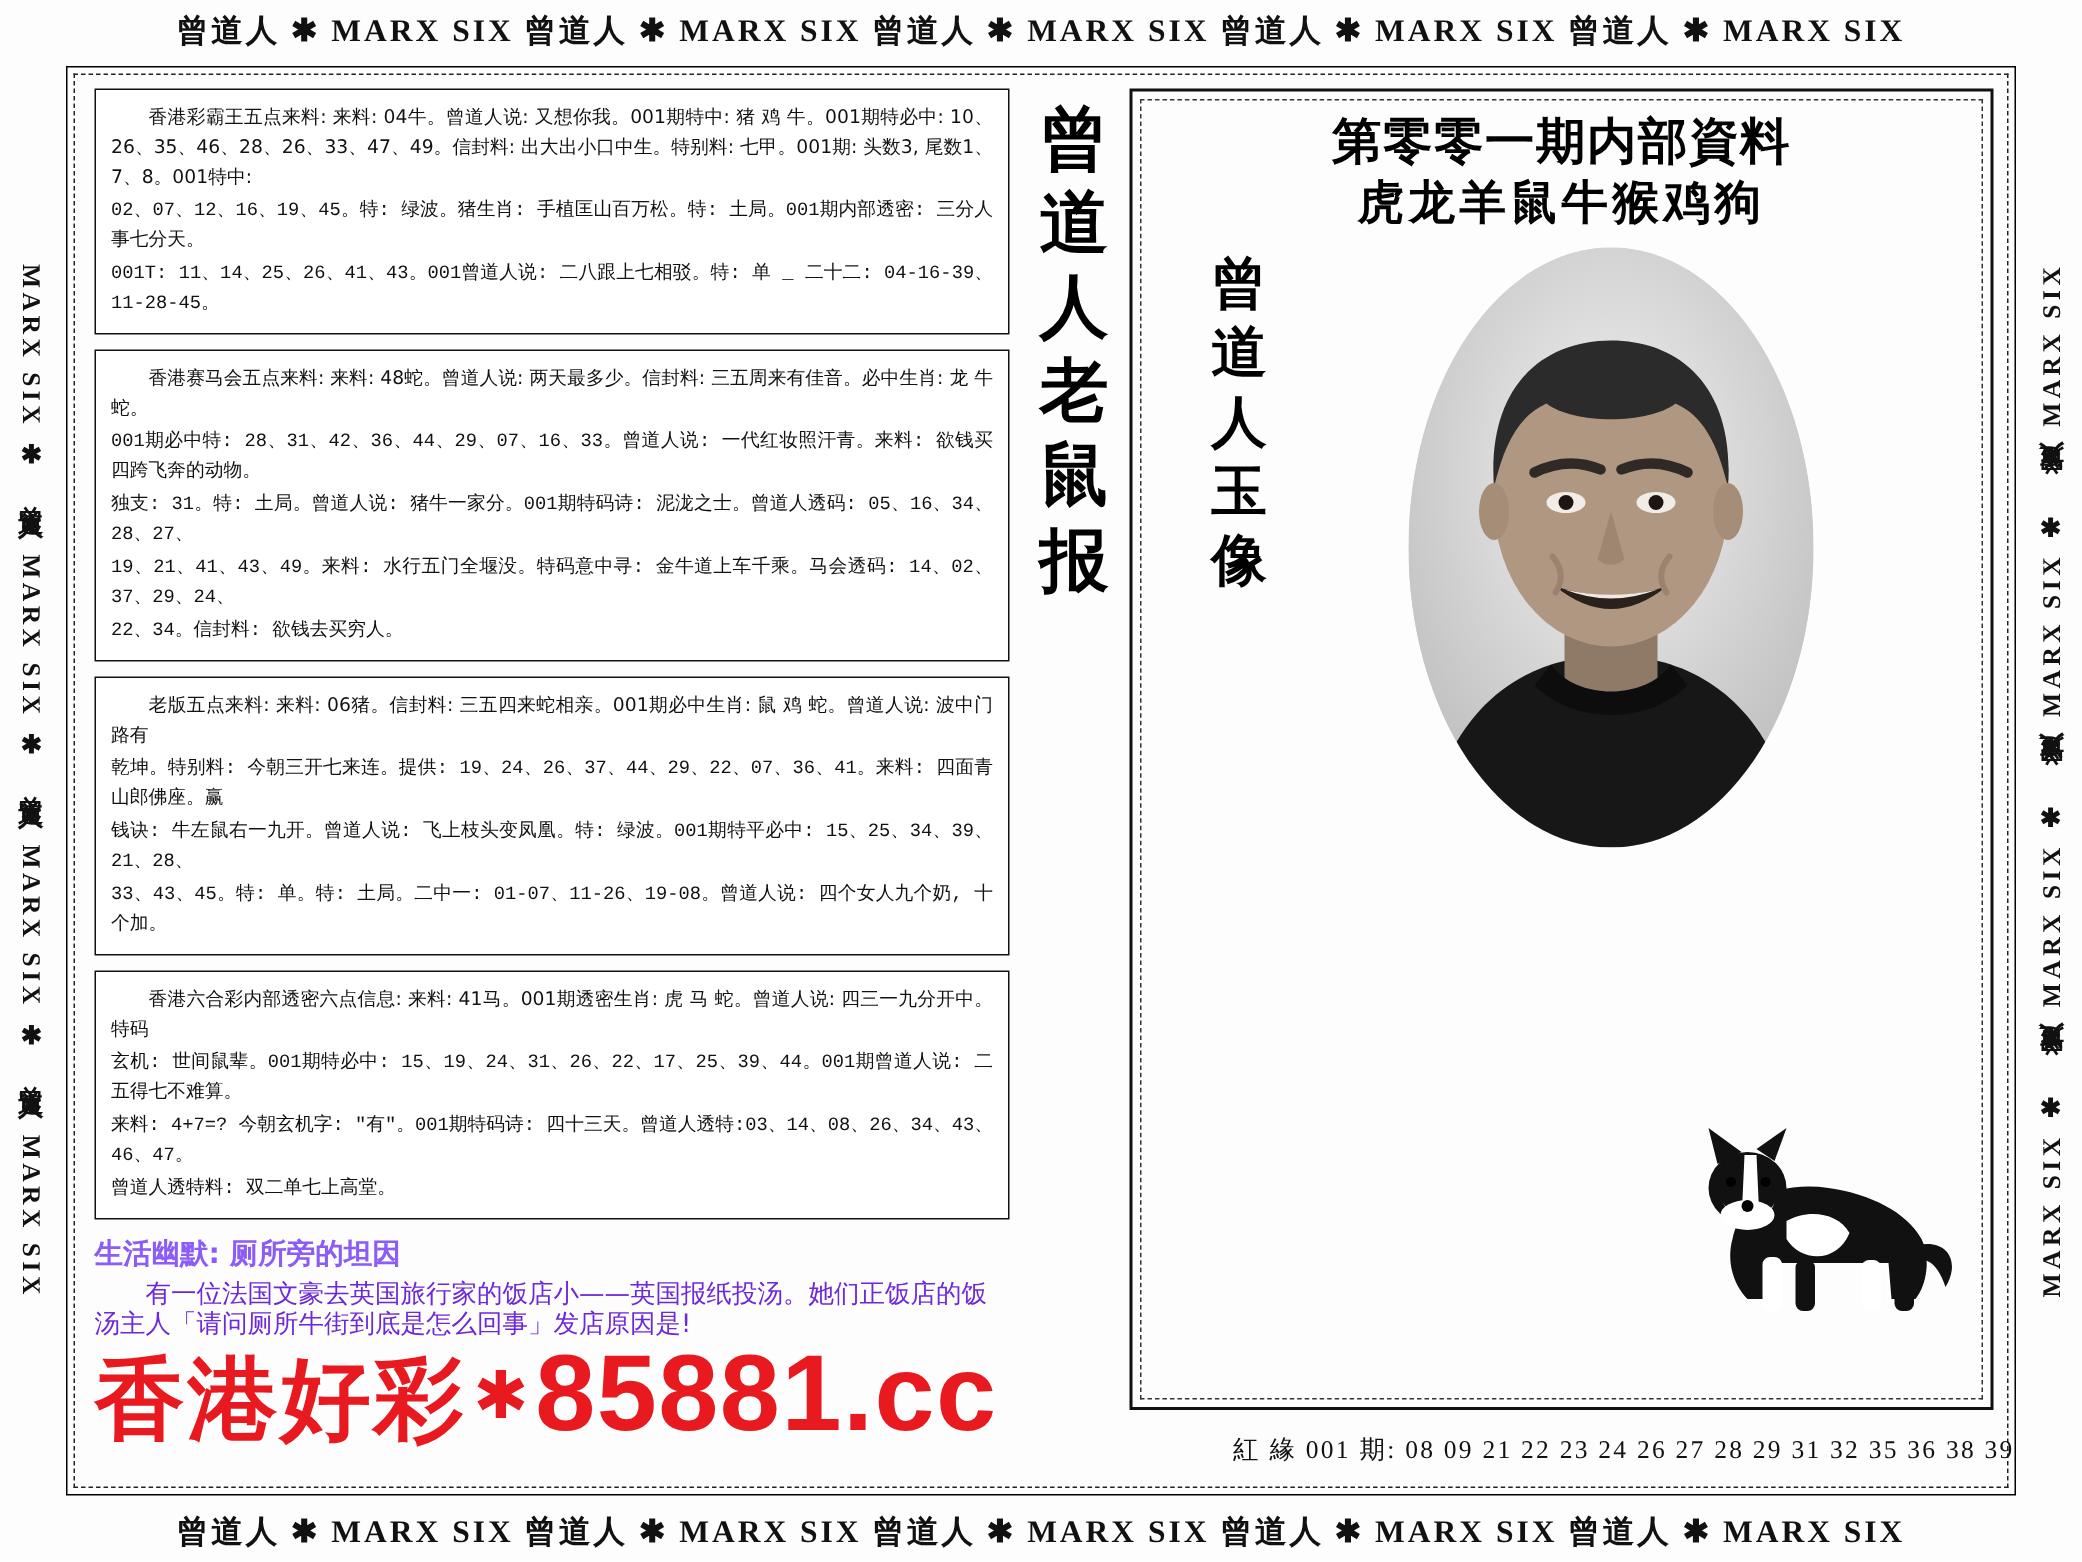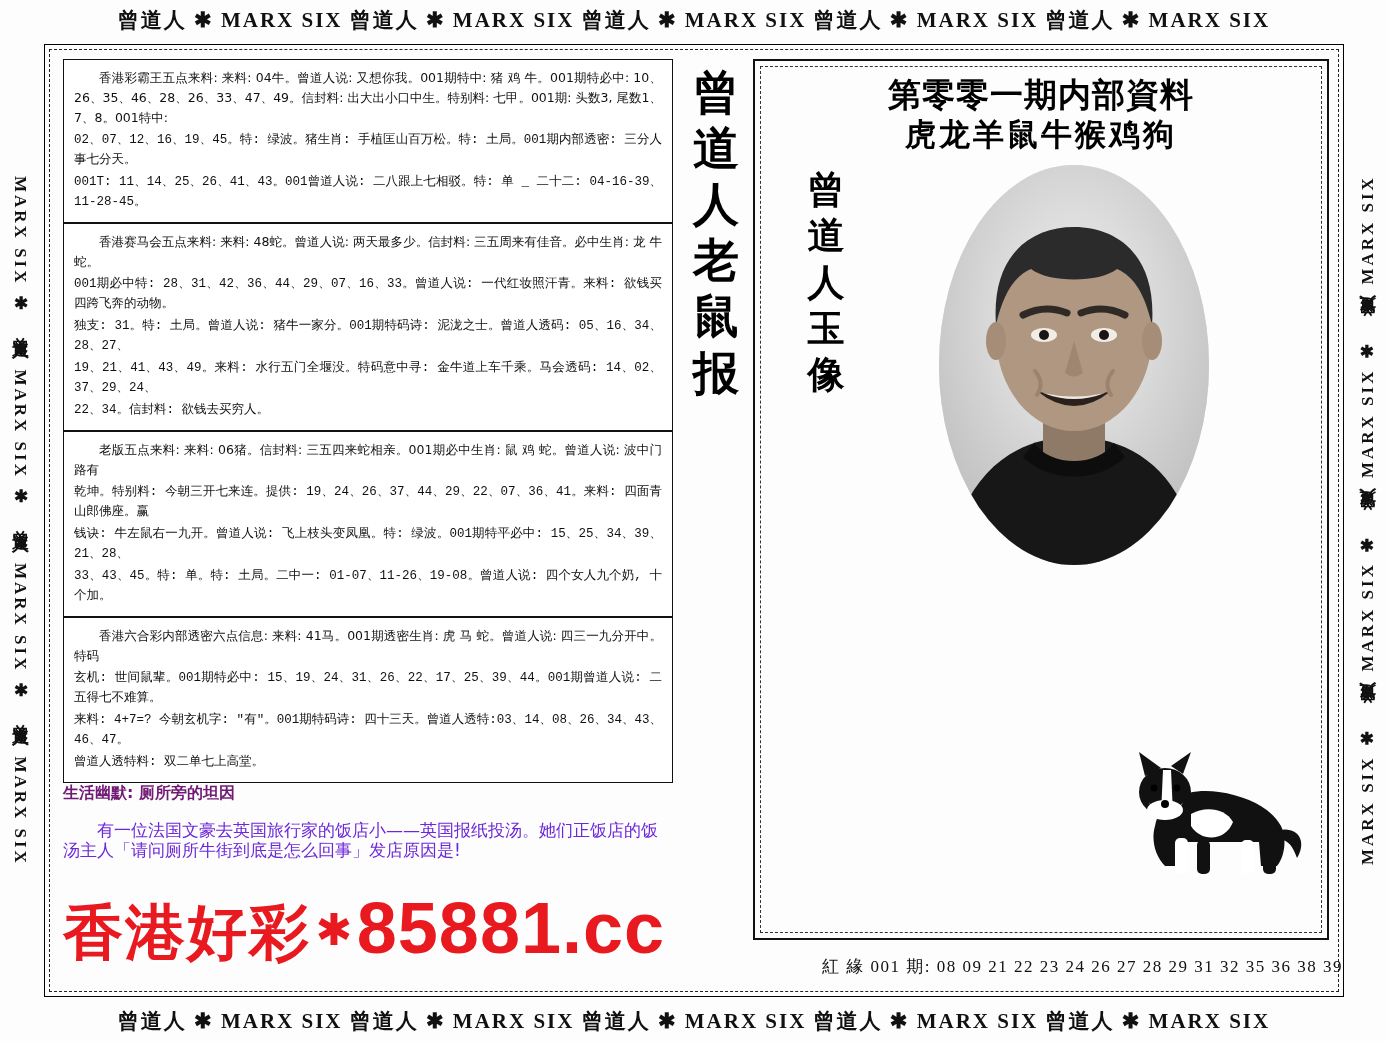--- a/index.html
+++ b/index.html
@@ -48,34 +48,35 @@
     content:"";position:absolute;inset:4px;border:1px dashed #222;
   }
 
   
   .left-col{
     position:absolute;left:18px;top:14px;width:610px;bottom:14px;
   }
   .tbox{
     border:1px solid #111;
     padding:8px 10px;
+    margin-bottom:10px;
     background:#fff;
   }
   .tbox p{
     margin:0 0 2px 0;
     font-size:12.5px;
     line-height:20px;
     color:#111;
     text-align:justify;
     font-family:"DejaVu Sans","Liberation Sans",sans-serif;
     text-indent:2em;
   }
   .tbox p.cont{text-indent:0;font-family:Liberation Mono, monospace;}
   .life-title{
-    font-size:16px;font-weight:bold;margin:0 0 16px 0;color:#701a75;
+    font-size:19px;font-weight:bold;margin:0 0 4px 0;color:#8b5cf6;
   }
   .life p{font-size:17px;line-height:20px;margin:0 0 2px 0;text-indent:2em;color:#6d28d9;}
 
   
   .masthead{
     position:absolute;left:640px;top:20px;width:62px;height:880px;
     text-align:center;
   }
   .masthead span{
     display:block;

